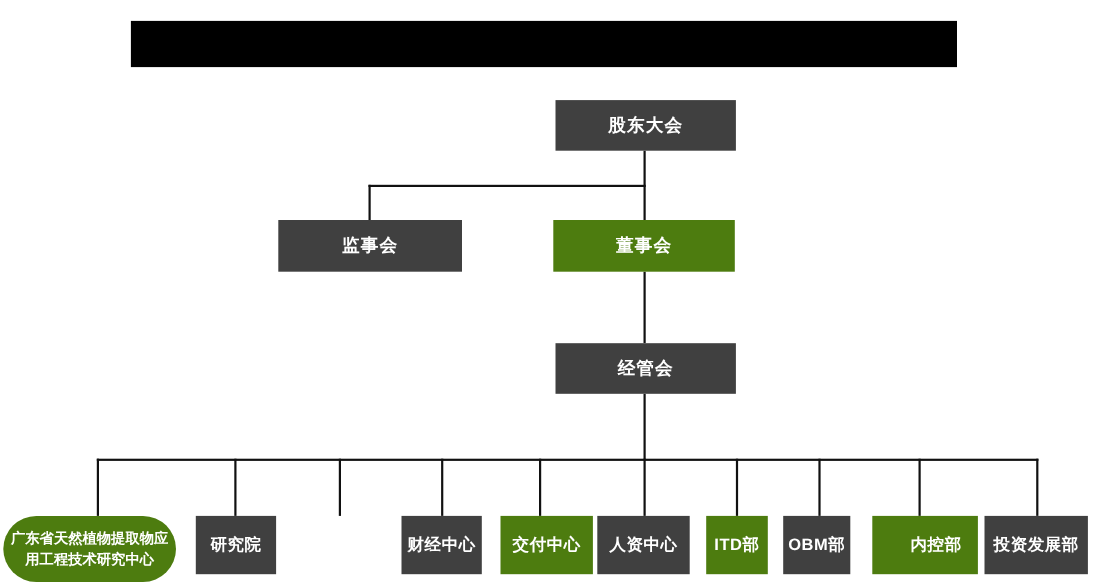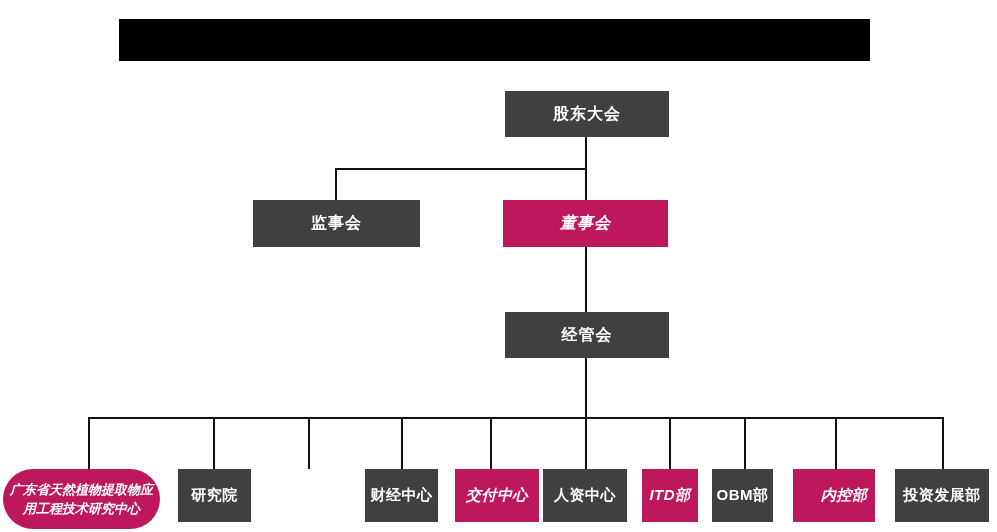--- a/index.html
+++ b/index.html
@@ -27,21 +27,21 @@
     position: absolute;
     display: flex;
     align-items: center;
     justify-content: center;
     text-align: center;
     color: #ffffff;
     font-weight: bold;
     box-sizing: border-box;
   }
   .node.primary   { background: #404040; }
-  .node.secondary { background: #be185d; font-style: italic; }
+  .node.secondary { background: #4d7c0f; }
   .node.lvl {
     font-size: 16px;
     letter-spacing: 1px;
   }
   .node.dept {
     font-size: 15px;
     letter-spacing: 0.5px;
   }
   .node.dept-wide {
     font-size: 13px;
@@ -88,16 +88,16 @@
 
   <div class="node lvl primary" style="left:505px; top:312px; width:164px; height:46px;">经管会</div>
 
   <div class="node dept dept-wide secondary" style="left:3px; top:469px; width:157px; height:60px;border-radius:30px;">广东省天然植物提取物应用工程技术研究中心</div>
   <div class="node dept primary" style="left:178px; top:469px; width:73px; height:53px;">研究院</div>
   <div class="node dept primary" style="left:365px; top:469px; width:73px; height:53px;">财经中心</div>
   <div class="node dept secondary" style="left:455px; top:469px; width:84px; height:53px;">交付中心</div>
   <div class="node dept primary" style="left:543px; top:469px; width:84px; height:53px;">人资中心</div>
   <div class="node dept secondary" style="left:642px; top:469px; width:56px; height:53px;">ITD部</div>
   <div class="node dept primary" style="left:712px; top:469px; width:61px; height:53px;">OBM部</div>
-  <div class="node dept secondary" style="left:793px; top:469px; width:82px; height:53px;padding-left:20px;">内控部</div>
+  <div class="node dept secondary" style="left:793px; top:469px; width:96px; height:53px;padding-left:20px;">内控部</div>
   <div class="node dept primary" style="left:895px; top:469px; width:94px; height:53px;">投资发展部</div>
 
 </div>
 
 </body></html>

